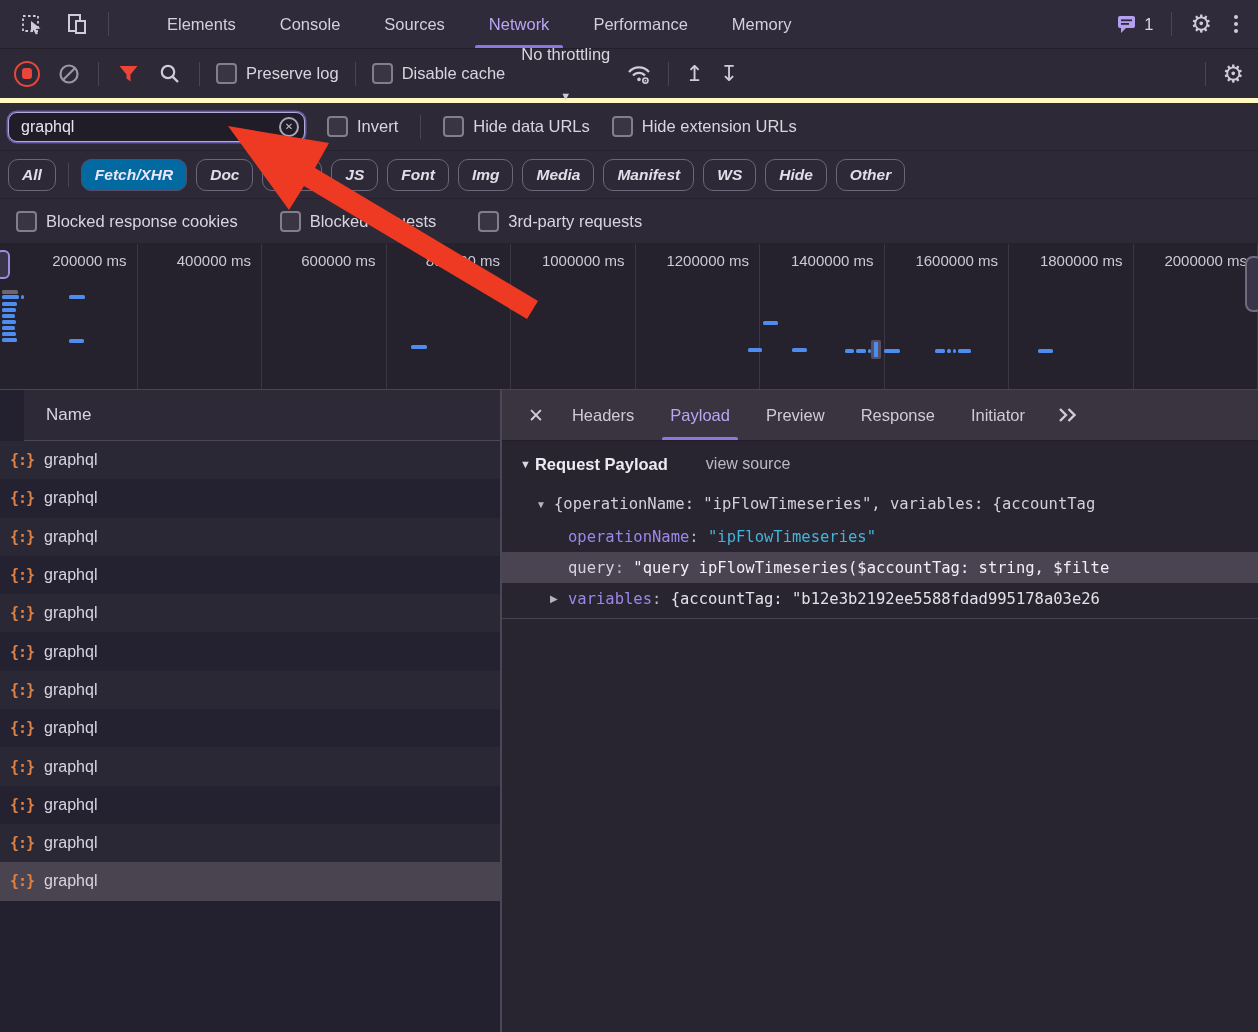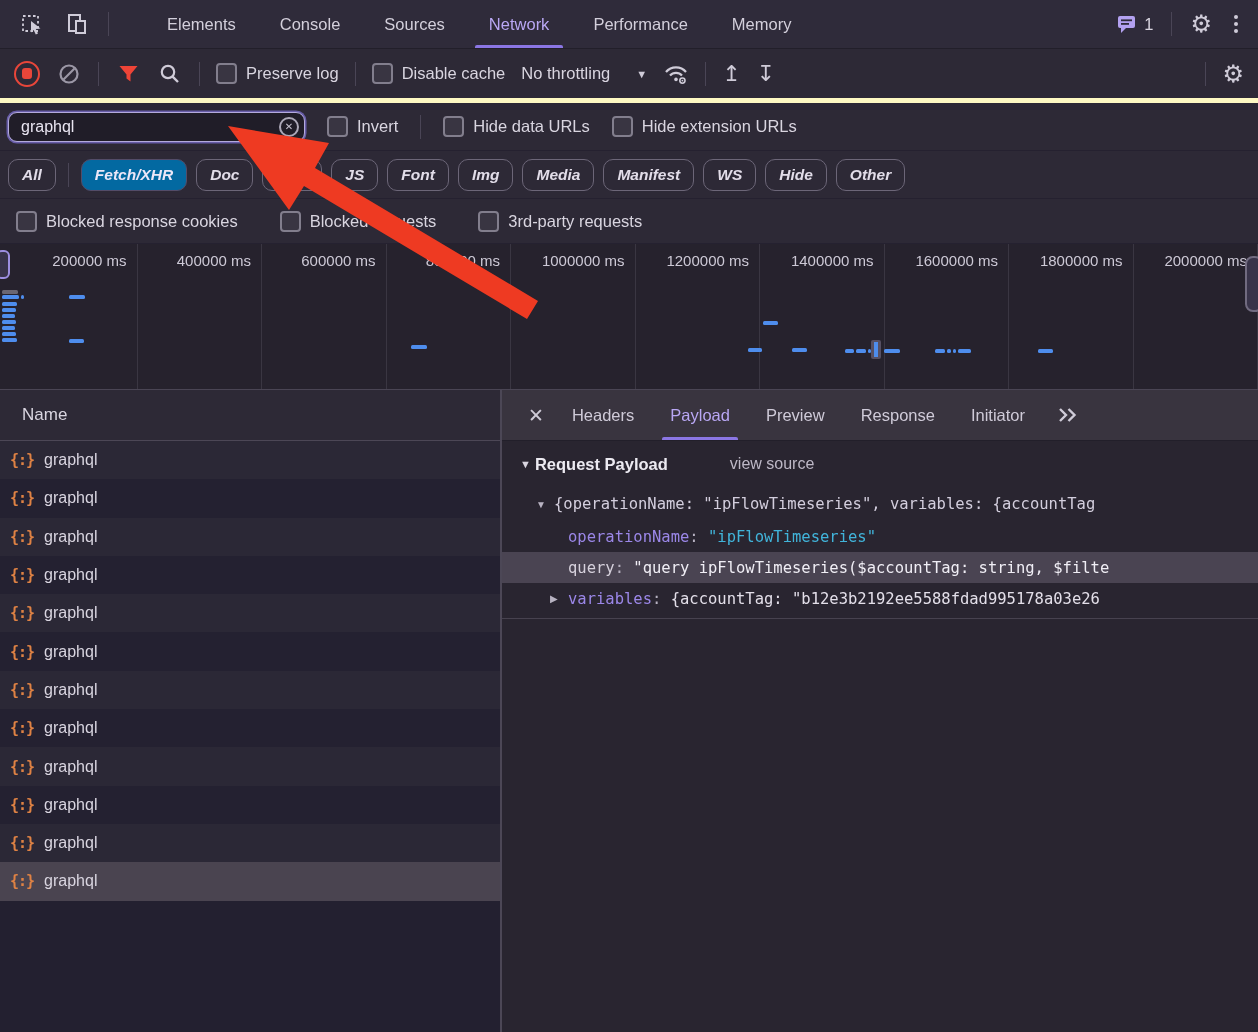--- a/index.html
+++ b/index.html
@@ -19,21 +19,21 @@
   .gear{font-size:24px;line-height:1;color:#cfcbd8;font-family:"DejaVu Sans",sans-serif;cursor:pointer;}
   .kebab{display:flex;flex-direction:column;gap:3px;padding:4px;cursor:pointer;}
   .kebab i{width:4px;height:4px;border-radius:2px;background:#cfcbd8;}
   
   .nettoolbar{height:49px;background:#2d2936;display:flex;align-items:center;gap:16px;padding:0 14px;border-bottom:5px solid #fef9c3;position:relative;}
   .recbtn{width:22px;height:22px;border:2.5px solid #e8463a;border-radius:50%;display:flex;align-items:center;justify-content:center;cursor:pointer;flex:0 0 auto;}
   .recbtn i{width:10px;height:11px;border-radius:3px;background:#e8463a;}
   .cb{display:flex;align-items:center;gap:9px;cursor:pointer;white-space:nowrap;}
   .cb .box{width:17px;height:17px;border:2px solid #827e8d;border-radius:4px;background:#393542;flex:0 0 auto;}
   .cb .cbl{font-size:16.5px;color:#d9d5e0;}
-  .throttle{display:flex;align-items:center;gap:26px;font-size:16.5px;cursor:pointer;white-space:nowrap;}
+  .throttle{display:flex;align-items:center;gap:26px;font-size:16.5px;cursor:pointer;white-space:nowrap;flex-direction:column;}
   .caret{font-size:11px;color:#cfcbd8;}
   .updn{font-family:"DejaVu Sans",sans-serif;font-size:22px;color:#cfcbd8;line-height:1;cursor:pointer;}
   .spacer{flex:1 1 auto;}
   
   .filterrow{height:47px;background:#2d2936;display:flex;align-items:center;gap:22px;padding:0 8px;border-bottom:1px solid #252130;}
   .inputwrap{position:relative;width:297px;flex:0 0 auto;}
   .finput{width:100%;height:30px;box-sizing:border-box;background:#201d28;border:1px solid #b3aadc;box-shadow:0 0 0 1.5px #675ca8;border-radius:9px;color:#e9e5f1;font-size:16px;padding:0 34px 0 12px;outline:none;font-family:"Liberation Sans",sans-serif;}
   .clearbtn{position:absolute;right:6px;top:5px;width:20px;height:20px;border:2px solid #aca8b8;border-radius:50%;box-sizing:border-box;display:flex;align-items:center;justify-content:center;font-size:10px;color:#c6c2d0;cursor:pointer;}
   
   .chiprow{height:47px;background:#2d2936;display:flex;align-items:center;gap:9px;padding:0 8px;border-bottom:1px solid #252130;}
@@ -50,40 +50,40 @@
   #bars{position:absolute;inset:0;}
   .bar{position:absolute;height:4px;border-radius:1.5px;background:#4e8ded;}
   .bar.gray{background:#6a6672;}
   .wfmarker{position:absolute;width:10px;height:19px;background:#575063;border-radius:2px;}
   .wfmarker i{position:absolute;left:3px;top:2px;width:4px;height:15px;background:#4e8ded;display:block;}
   .tl-pill{position:absolute;left:-4px;top:6px;width:10px;height:25px;border:2px solid #9d8fe0;border-radius:6px;background:#39344a;}
   .tl-nub{position:absolute;right:-5px;top:12px;width:14px;height:52px;border:2px solid #716b80;border-radius:8px;background:#39344a;cursor:pointer;}
   
   .split{display:flex;height:652px;}
   .left{width:500px;flex:0 0 auto;background:#232030;display:flex;flex-direction:column;overflow:hidden;}
-  .listheader{height:50px;background:#2d2936;border-bottom:1px solid #4c4756;display:flex;align-items:center;padding-left:22px;font-size:17px;color:#d9d5e0;flex:0 0 auto;}
+  .listheader{height:50px;background:#2d2936;border-bottom:1px solid #4c4756;display:flex;align-items:center;padding-left:22px;font-size:17px;color:#d9d5e0;flex:0 0 auto;margin-left:24px;}
   .lrow{height:38.3px;display:flex;align-items:center;gap:10px;padding-left:10px;background:#2b2836;cursor:pointer;}
   .lrow.even{background:#242131;}
   .lrow.sel{background:#4a4450;}
   .jicon{font-family:"DejaVu Sans Mono",monospace;font-size:15px;font-weight:bold;color:#df8244;letter-spacing:-1px;}
   .rlabel{font-size:16px;color:#d9d5e0;}
   .right{flex:1 1 auto;background:#292530;border-left:2px solid #4c4756;display:flex;flex-direction:column;overflow:hidden;}
   .dtabbar{height:50px;background:#39343f;display:flex;align-items:stretch;gap:0;padding-left:16px;border-bottom:1px solid #221f2a;flex:0 0 auto;}
   .xclose{display:flex;align-items:center;font-size:19px;color:#cfcbd8;padding:0 10px;cursor:pointer;}
   #dtabs{display:flex;align-items:stretch;}
   .dtab{display:flex;align-items:center;padding:0 18px;font-size:16.5px;color:#cfcad8;position:relative;cursor:pointer;}
   .dtab.active{color:#b9a7f4;}
   .dtab.active::after{content:"";position:absolute;left:10px;right:10px;bottom:0;height:3px;background:#8b76e4;border-radius:2px 2px 0 0;}
   .morechev{display:flex;align-items:center;padding:0 14px;cursor:pointer;}
   
   .payload{flex:1 1 auto;display:flex;flex-direction:column;overflow:hidden;}
   .pheader{height:46px;display:flex;align-items:center;padding-left:18px;flex:0 0 auto;}
   .pheader .tri{font-size:11px;color:#d9d5e0;margin-right:4px;}
   .ptitle{font-size:16.5px;font-weight:bold;color:#eceaf1;}
-  .viewsource{margin-left:62px;font-size:16px;color:#bdb8c6;cursor:pointer;}
+  .viewsource{margin-left:38px;font-size:16px;color:#bdb8c6;cursor:pointer;}
   #plines{border-bottom:1px solid #47424f;padding-bottom:4px;}
   .pline{height:31px;display:flex;align-items:center;font-family:"DejaVu Sans Mono",monospace;font-size:15.5px;color:#d8d4e0;padding-left:48px;white-space:pre;overflow:hidden;}
   .pline.preview{padding-left:34px;height:34px;color:#d3cedd;}
   .pline .tri{font-size:10px;color:#b8b3c2;width:18px;flex:0 0 auto;font-family:"Liberation Sans",sans-serif;}
   .pkey{color:#9b87e8;}
   .pcolon{color:#b8b3c2;}
   .pval{color:#e3dfe9;}
   .pval.str{color:#41b4da;}
   .pline.sel{background:#4a4452;}
   .pline.sel .pkey{color:#d6d1dc;}

